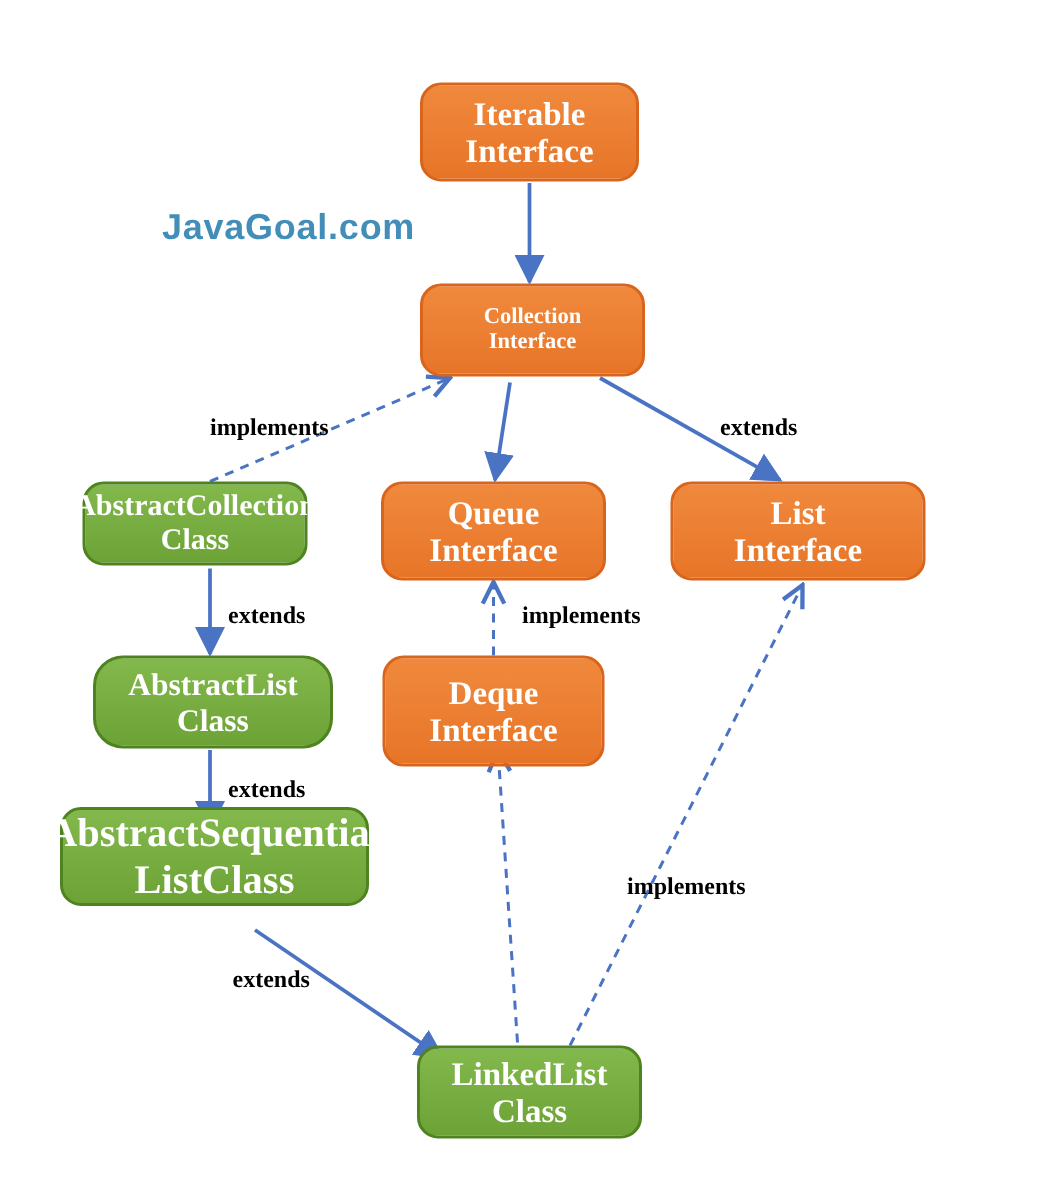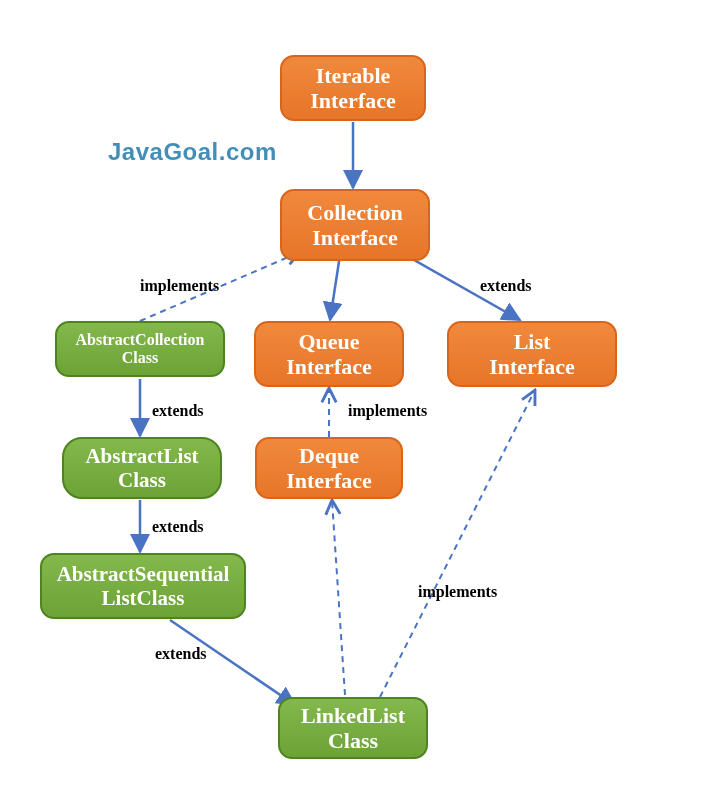--- a/index.html
+++ b/index.html
@@ -89,51 +89,51 @@
   <line x1="380" y1="697" x2="535" y2="390" stroke="#4a73c4" stroke-width="2" stroke-dasharray="6 5" marker-end="url(#arrow-open)"></line>
 </svg>
 
 <div class="watermark" style="left:108px; top:138px;">JavaGoal.com</div>
 
 <div class="node orange" style="left:280px; top:55px; width:146px; height:66px; font-size:22px;">
   <span>Iterable</span>
   <span>Interface</span>
 </div>
 
-<div class="node orange" style="left:280px; top:189px; width:150px; height:72px; font-size:22px;text-align:right;">
+<div class="node orange" style="left:280px; top:189px; width:150px; height:62px; font-size:15px;text-align:right;">
   <span>Collection</span>
   <span>Interface</span>
 </div>
 
-<div class="node green" style="left:55px; top:321px; width:170px; height:56px; font-size:16px;">
+<div class="node green" style="left:55px; top:321px; width:150px; height:56px; font-size:20px;">
   <span>AbstractCollection</span>
   <span>Class</span>
 </div>
 
 <div class="node orange" style="left:254px; top:321px; width:150px; height:66px; font-size:22px;">
   <span>Queue</span>
   <span>Interface</span>
 </div>
 
 <div class="node orange" style="left:447px; top:321px; width:170px; height:66px; font-size:22px;">
   <span>List</span>
   <span>Interface</span>
 </div>
 
 <div class="node green" style="left:62px; top:437px; width:160px; height:62px; font-size:21px;border-radius:20px;">
   <span>AbstractList</span>
   <span>Class</span>
 </div>
 
-<div class="node orange" style="left:255px; top:437px; width:148px; height:62px; font-size:22px;">
+<div class="node orange" style="left:255px; top:437px; width:148px; height:74px; font-size:22px;">
   <span>Deque</span>
   <span>Interface</span>
 </div>
 
-<div class="node green" style="left:40px; top:553px; width:206px; height:66px; font-size:21px;">
+<div class="node green" style="left:40px; top:538px; width:206px; height:66px; font-size:27px;">
   <span>AbstractSequential</span>
   <span>ListClass</span>
 </div>
 
 <div class="node green" style="left:278px; top:697px; width:150px; height:62px; font-size:22px;">
   <span>LinkedList</span>
   <span>Class</span>
 </div>
 
 <div class="label" style="left:140px; top:277px;">implements</div>

